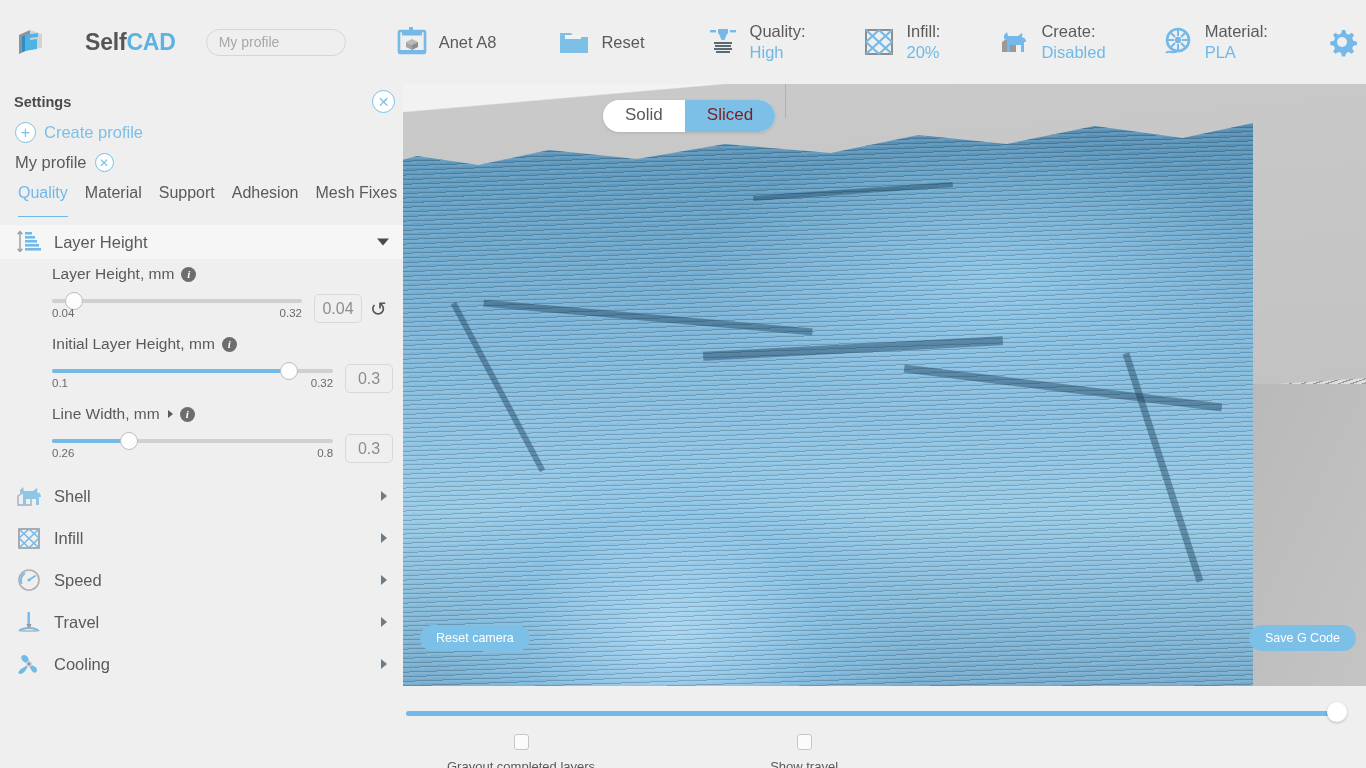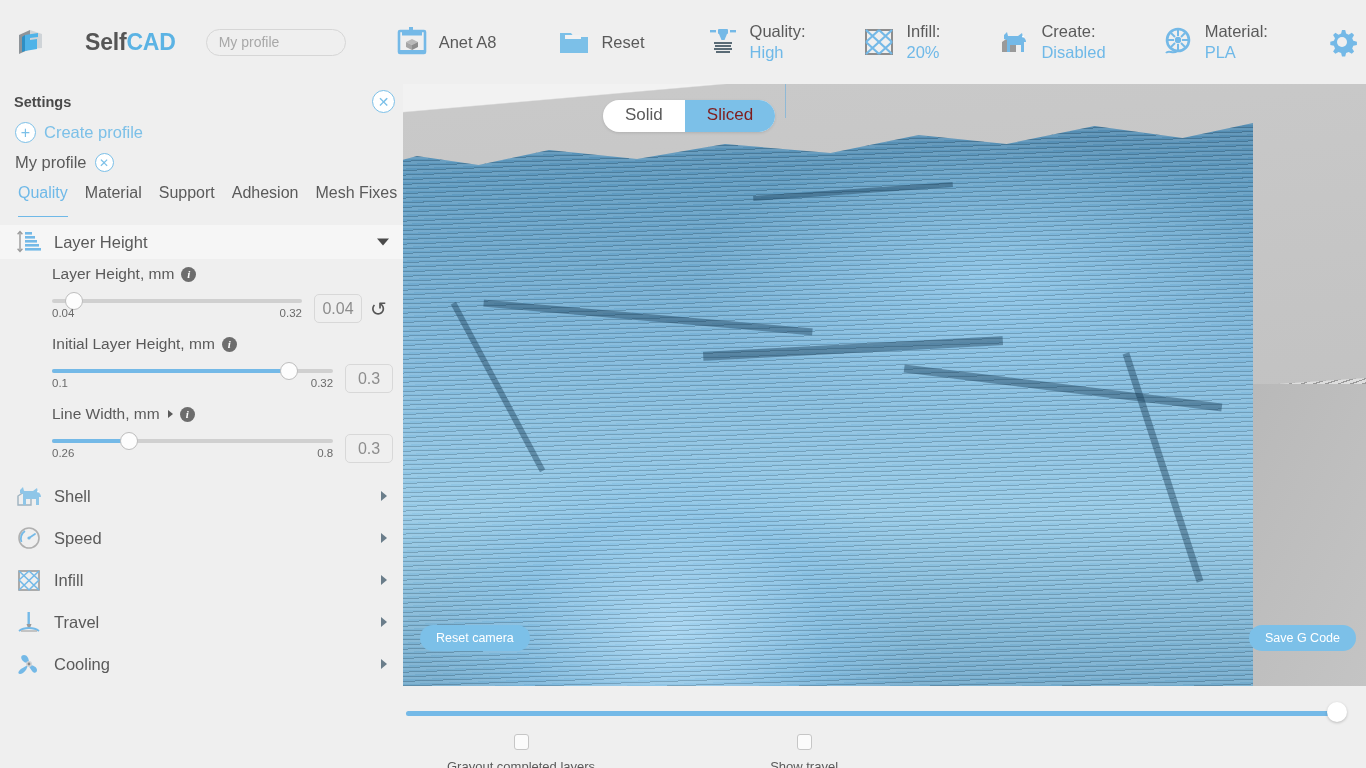--- a/index.html
+++ b/index.html
@@ -462,38 +462,38 @@
           <circle cx="24" cy="10.5" r="0.9" fill="#fff"></circle>
         </svg>
       </span>
       <span class="sec-label">Shell</span>
       <span class="caret-right"></span>
     </div>
 
     <div class="section-head">
       <span class="sec-icon">
         <svg width="30" height="30" viewBox="0 0 30 30">
+          <rect x="5" y="6" width="20" height="19" fill="none" stroke="#9a9a9a" stroke-width="1.6"></rect>
+          <path d="M5,6 L25,25 M25,6 L5,25 M15,6 L25,15 M15,6 L5,15 M15,25 L25,15 M15,25 L5,15" stroke="#74b9e7" stroke-width="1.6" fill="none"></path>
+        </svg>
+      </span>
+      <span class="sec-label">Infill</span>
+      <span class="caret-right"></span>
+    </div>
+
+    <div class="section-head">
+      <span class="sec-icon">
+        <svg width="30" height="30" viewBox="0 0 30 30">
           <circle cx="15" cy="15" r="10" fill="none" stroke="#b0b0b0" stroke-width="1.6"></circle>
           <path d="M15,15 L21,11" stroke="#74b9e7" stroke-width="1.8" fill="none" stroke-linecap="round"></path>
           <path d="M7.5,19 A9,9 0 0,1 11,8" stroke="#74b9e7" stroke-width="1.8" fill="none"></path>
           <circle cx="15" cy="15" r="1.6" fill="#74b9e7"></circle>
         </svg>
       </span>
       <span class="sec-label">Speed</span>
-      <span class="caret-right"></span>
-    </div>
-
-    <div class="section-head">
-      <span class="sec-icon">
-        <svg width="30" height="30" viewBox="0 0 30 30">
-          <rect x="5" y="6" width="20" height="19" fill="none" stroke="#9a9a9a" stroke-width="1.6"></rect>
-          <path d="M5,6 L25,25 M25,6 L5,25 M15,6 L25,15 M15,6 L5,15 M15,25 L25,15 M15,25 L5,15" stroke="#74b9e7" stroke-width="1.6" fill="none"></path>
-        </svg>
-      </span>
-      <span class="sec-label">Infill</span>
       <span class="caret-right"></span>
     </div>
 
     <div class="section-head">
       <span class="sec-icon">
         <svg width="30" height="30" viewBox="0 0 30 30">
           <rect x="13.5" y="5" width="2.4" height="12" fill="#74b9e7"></rect>
           <polygon points="12.5,17 17.5,17 16,21 14,21" fill="#9a9a9a"></polygon>
           <path d="M5,24 C10,20 20,20 25,24" stroke="#74b9e7" stroke-width="1.8" fill="none"></path>
           <path d="M7,24 L23,24" stroke="#b0b0b0" stroke-width="1.4"></path>

